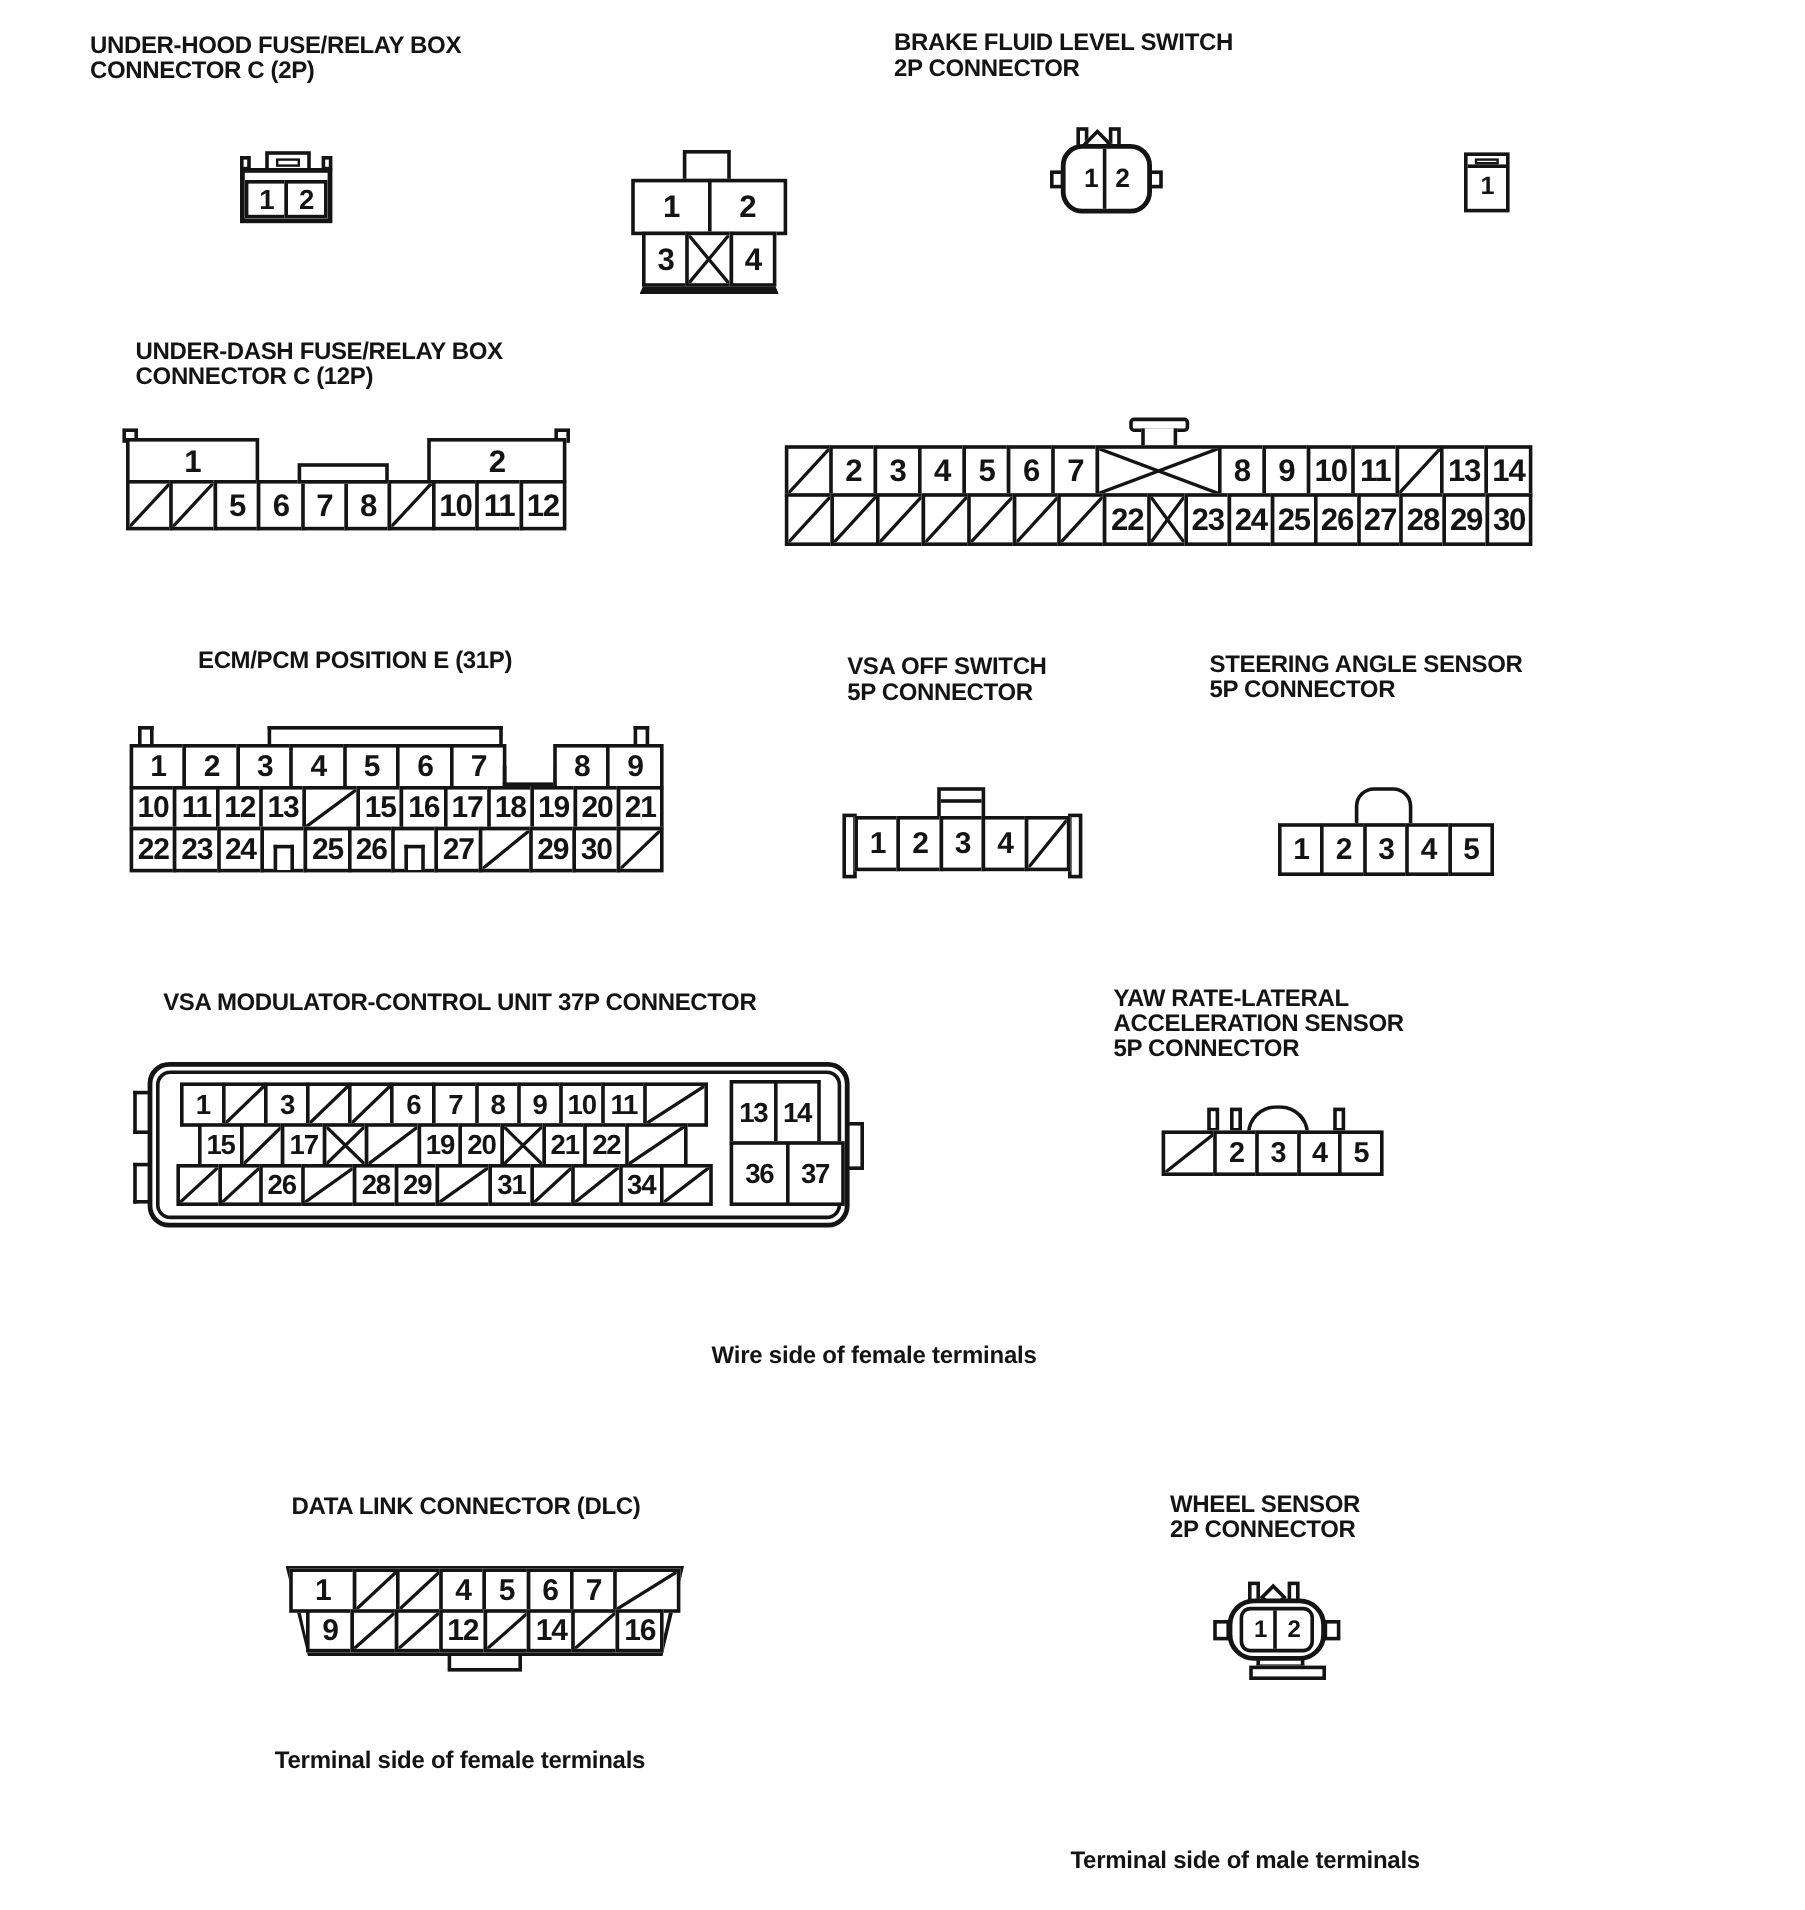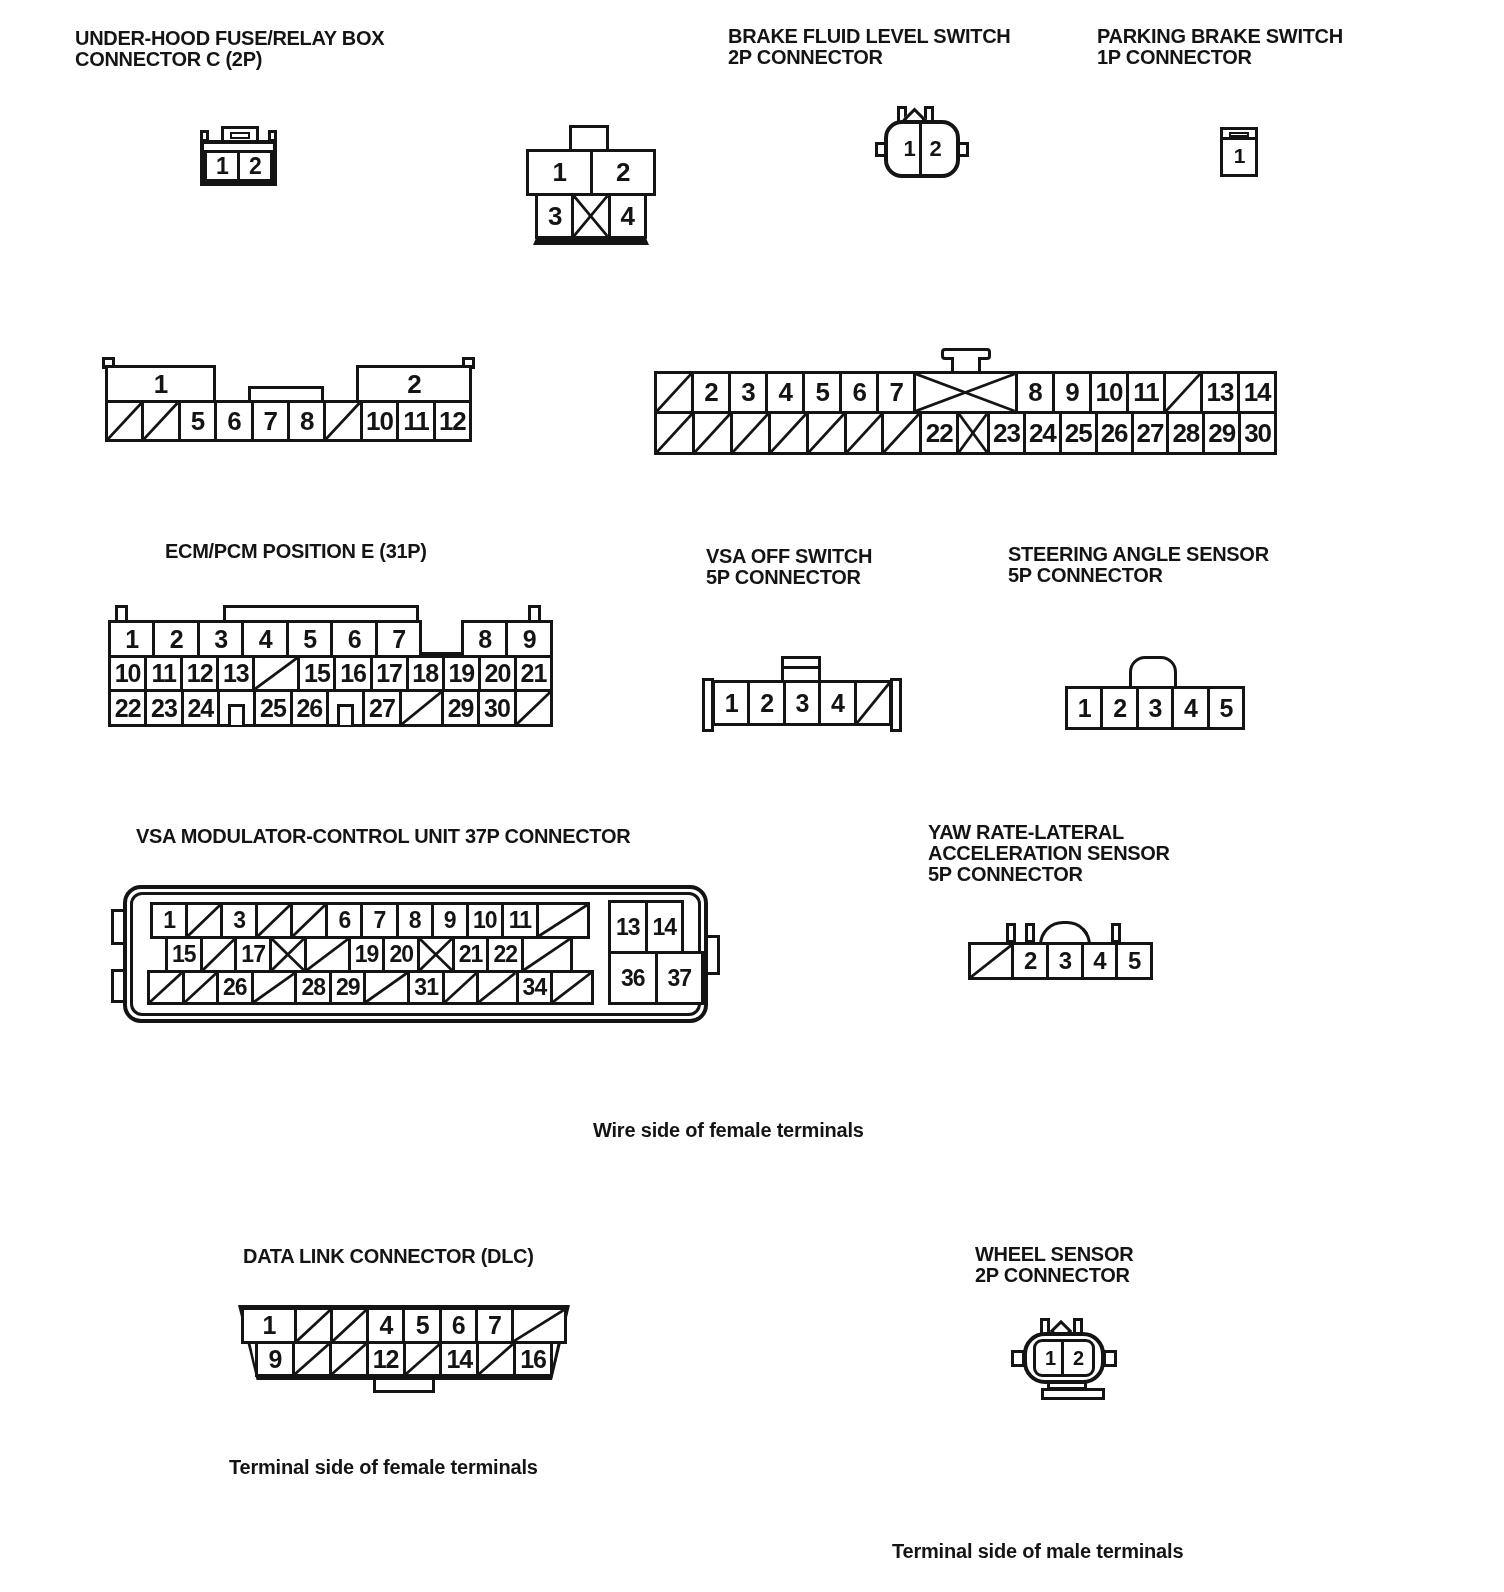--- a/index.html
+++ b/index.html
@@ -155,21 +155,21 @@
   .wh-ear-r{ left:92px; top:32px; width:14px; height:17px; }
   .wh-base1{ left:36px; top:63px; width:40px; height:9px; border-top:none; }
   .wh-base2{ left:30px; top:70px; width:64px; height:12px; }
   .wh-inner{ left:22px; top:21px; width:62px; height:38px; border-radius:9px; z-index:2; }
   .c-wheel .r1{ left:25px; top:24px; width:56px; height:32px; z-index:3; }
   .c-wheel .cell{ font-size:20px; }
 
   
   .l-underhood{ left:75px;  top:28px; }
   .l-brakepedal{ left:446px; top:28px; }
-  .l-brakefluid{ left:728px; top:26px; }
+  .l-brakefluid{ left:745px; top:26px; }
   .l-parking{ left:1097px; top:26px; }
   .l-underdash{ left:113px; top:283px; }
   .l-gauge{ left:693px; top:278px; }
   .l-ecm{ left:165px; top:541px; }
   .l-vsaoff{ left:706px; top:546px; }
   .l-steering{ left:1008px; top:544px; }
   .l-vsa37{ left:136px; top:826px; }
   .l-yaw{ left:928px; top:822px; }
   .l-dlc{ left:243px; top:1246px; }
   .l-wheel{ left:975px; top:1244px; }
@@ -179,22 +179,22 @@
 </style>
 </head>
 <body>
 
 <div id="page">
 
   <div class="lbl l-underhood">UNDER-HOOD FUSE/RELAY BOX
 CONNECTOR C (2P)</div>
   <div class="lbl l-brakefluid">BRAKE FLUID LEVEL SWITCH
 2P CONNECTOR</div>
-  <div class="lbl l-parking">PARKING BRAKE SWITCH
-1P CONNECTOR</div>
+  <div class="lbl l-underdash">UNDER-DASH FUSE/RELAY BOX
+CONNECTOR C (12P)</div>
   <div class="lbl l-ecm">ECM/PCM POSITION E (31P)</div>
   <div class="lbl l-vsaoff">VSA OFF SWITCH
 5P CONNECTOR</div>
   <div class="lbl l-steering">STEERING ANGLE SENSOR
 5P CONNECTOR</div>
   <div class="lbl l-vsa37">VSA MODULATOR-CONTROL UNIT 37P CONNECTOR</div>
   <div class="lbl l-yaw">YAW RATE-LATERAL
 ACCELERATION SENSOR
 5P CONNECTOR</div>
   <div class="lbl l-dlc">DATA LINK CONNECTOR (DLC)</div>

